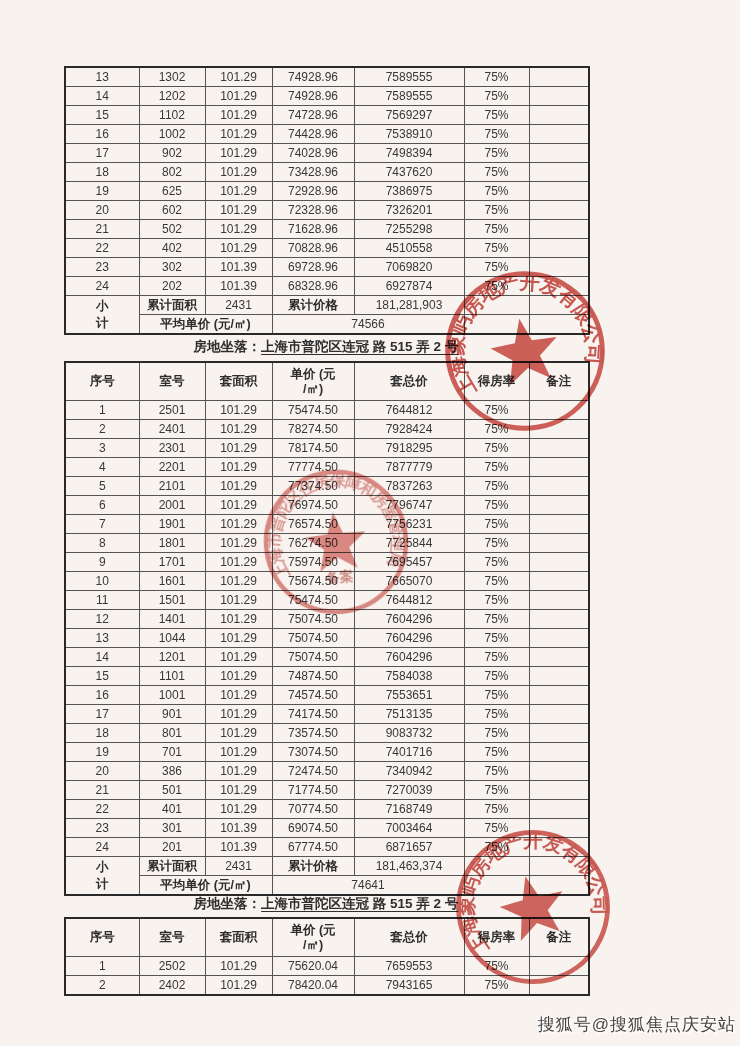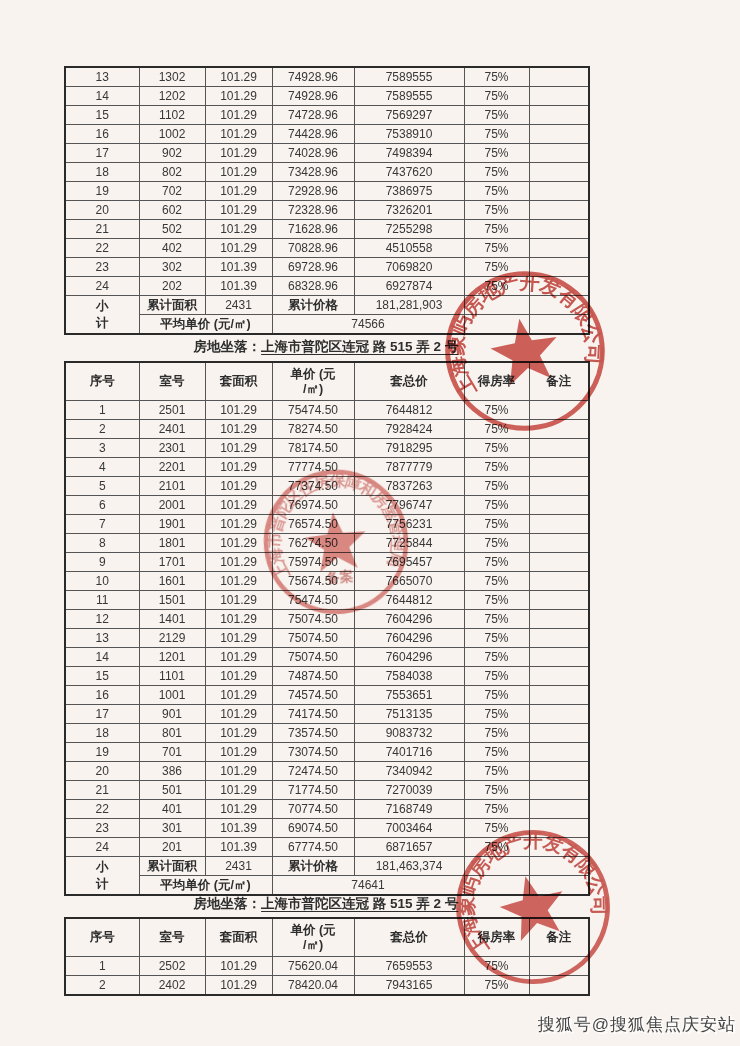--- a/index.html
+++ b/index.html
@@ -111,21 +111,21 @@
           <td>18</td>
           <td>802</td>
           <td>101.29</td>
           <td>73428.96</td>
           <td>7437620</td>
           <td>75%</td>
           <td></td>
         </tr>
         <tr>
           <td>19</td>
-          <td>702</td>
+          <td>625</td>
           <td>101.29</td>
           <td>72928.96</td>
           <td>7386975</td>
           <td>75%</td>
           <td></td>
         </tr>
         <tr>
           <td>20</td>
           <td>602</td>
           <td>101.29</td>
@@ -317,21 +317,21 @@
           <td>12</td>
           <td>1401</td>
           <td>101.29</td>
           <td>75074.50</td>
           <td>7604296</td>
           <td>75%</td>
           <td></td>
         </tr>
         <tr>
           <td>13</td>
-          <td>2129</td>
+          <td>1044</td>
           <td>101.29</td>
           <td>75074.50</td>
           <td>7604296</td>
           <td>75%</td>
           <td></td>
         </tr>
         <tr>
           <td>14</td>
           <td>1201</td>
           <td>101.29</td>

